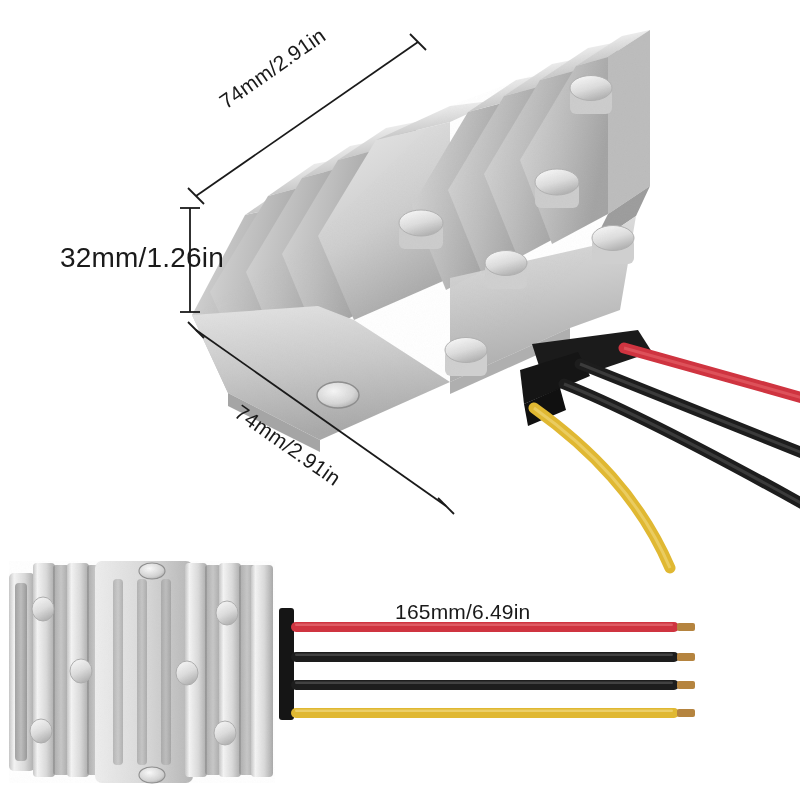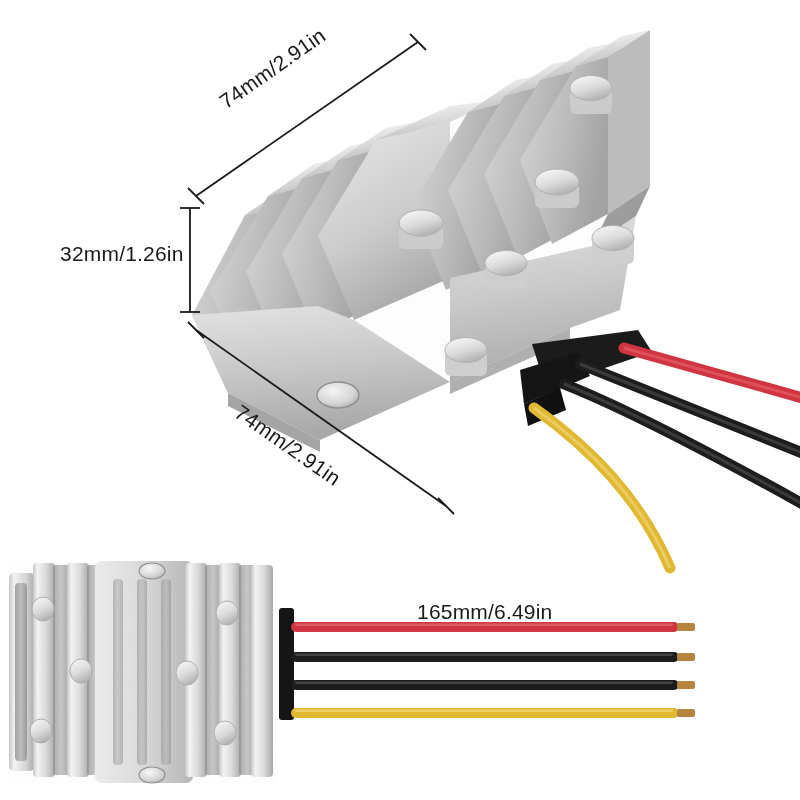--- a/index.html
+++ b/index.html
@@ -25,26 +25,26 @@
   #main-unit{position:absolute;left:150px;top:10px;width:520px;height:470px;}
   #bottom-unit{position:absolute;left:-5px;top:525px;width:300px;height:275px;}
   #bottom-wires{position:absolute;left:255px;top:600px;width:470px;height:130px;}
   #main-wires{position:absolute;left:520px;top:330px;width:290px;height:240px;}
 
   
   #lbl-top{
     left:222px;top:92px;font-size:21px;
     transform:rotate(-35deg);transform-origin:left center;
   }
-  #lbl-left{left:60px;top:242px;font-size:21px;}
+  #lbl-left{left:60px;top:242px;font-size:28px;}
   #lbl-bottom{
     left:237px;top:398px;font-size:21px;
     transform:rotate(35deg);transform-origin:left center;
   }
-  #lbl-wire{left:417px;top:600px;font-size:21px;}
+  #lbl-wire{left:395px;top:600px;font-size:21px;}
 </style>
 </head>
 <body>
 
 <div id="stage">
 
   <div id="main-unit">
     <svg width="520" height="470" viewBox="0 0 520 470">
       <defs>
         <linearGradient id="finTop" x1="0" y1="0" x2="0.3" y2="1">

